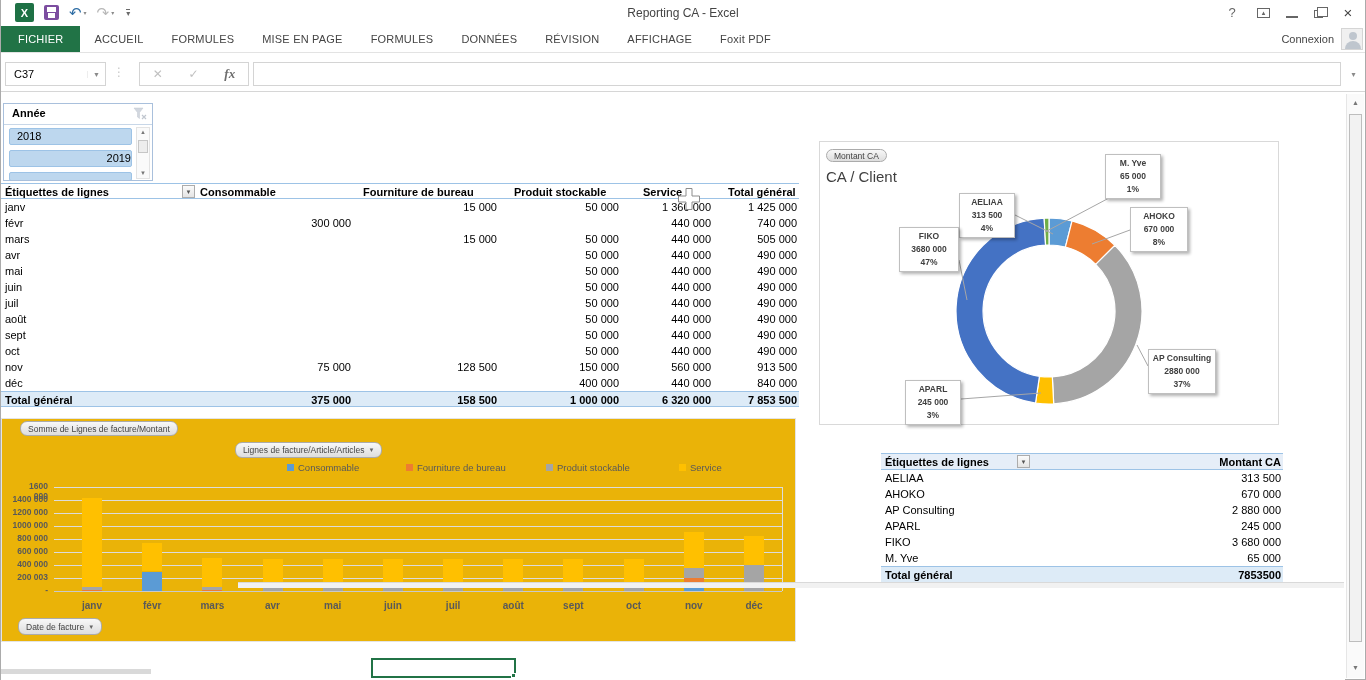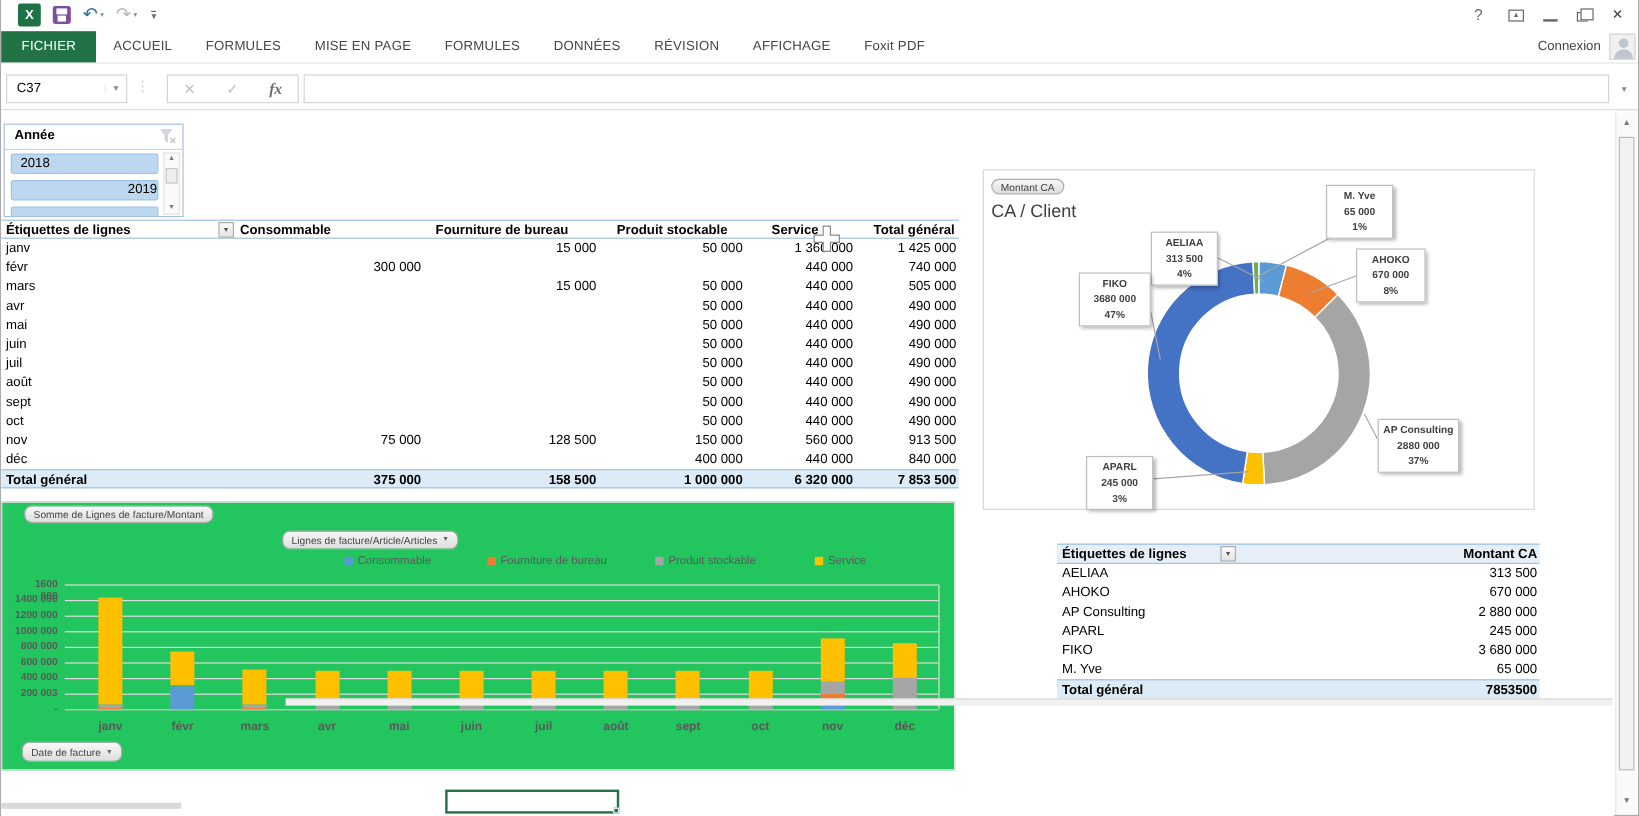--- a/index.html
+++ b/index.html
@@ -91,21 +91,21 @@
   .pill { position:absolute; background:linear-gradient(#F8F8F8,#DDDDDD); border:1px solid #ABABAB; border-radius:7px; font-size:8.5px; color:#444; display:flex; align-items:center; justify-content:center; gap:4px; padding:0 7px; }
   .pill .caret { font-size:6px; color:#666; }
 
   
   #donut-panel { position:absolute; left:818px; top:49px; width:460px; height:284px; border:1px solid #D9D9D9; background:#fff; }
   #donut-title { position:absolute; left:6px; top:26px; font-size:15px; color:#3F3F3F; }
   #donut-svg { position:absolute; left:0; top:0; }
   .callout { position:absolute; background:#fff; border:1px solid #BFBFBF; box-shadow:2px 2px 3px rgba(0,0,0,.3); font-size:8.5px; font-weight:bold; color:#404040; text-align:center; line-height:13px; padding:2px 2px; }
 
   
-  #bar-panel { position:absolute; left:0; top:326px; width:795px; height:224px; border:1px solid #E4E4E4; background:#22c55e; }
+  #bar-panel { position:absolute; left:0; top:326px; width:795px; height:224px; border:1px solid #E4E4E4; background:#eab308; }
   .gridline { position:absolute; left:52px; width:728px; height:1px; background:#DCDCDC; }
   .gridline.base { background:#C9C9C9; }
   #plot-rightline { position:absolute; left:780px; top:68px; width:1px; height:104px; background:#DCDCDC; }
   .ytick { position:absolute; left:0; width:46px; text-align:right; font-size:8.5px; font-weight:bold; color:#595959; }
   .bar-seg { position:absolute; }
   .cat-label { position:absolute; width:50px; text-align:center; font-size:10px; font-weight:bold; color:#595959; }
   .legend-item { position:absolute; top:43px; display:flex; align-items:center; gap:4px; font-size:9.5px; color:#595959; }
   .legend-sq { width:7px; height:7px; display:inline-block; }
 
   
@@ -133,20 +133,21 @@
       <div style="display:flex;align-items:center;gap:2px">
           <span class="undo-ic">↶</span>
           <span class="mini-caret" style="margin-left:0">▾</span>
         </div>
       <div style="display:flex;align-items:center;gap:2px">
           <span class="redo-ic">↷</span>
           <span class="mini-caret" style="margin-left:0">▾</span>
         </div>
       <div class="qat-custom">▾</div>
     </div>
+    <div id="win-title">Reporting CA - Excel</div>
     <div id="win-controls">
       <div class="wc">?</div>
       <div class="wc-box">▴</div>
       <div class="wc-min"></div>
       <div class="wc-restore"></div>
       <div class="wc" style="font-size:15px;color:#444">×</div>
     </div>
   </div>
 
   <div id="tabrow">

